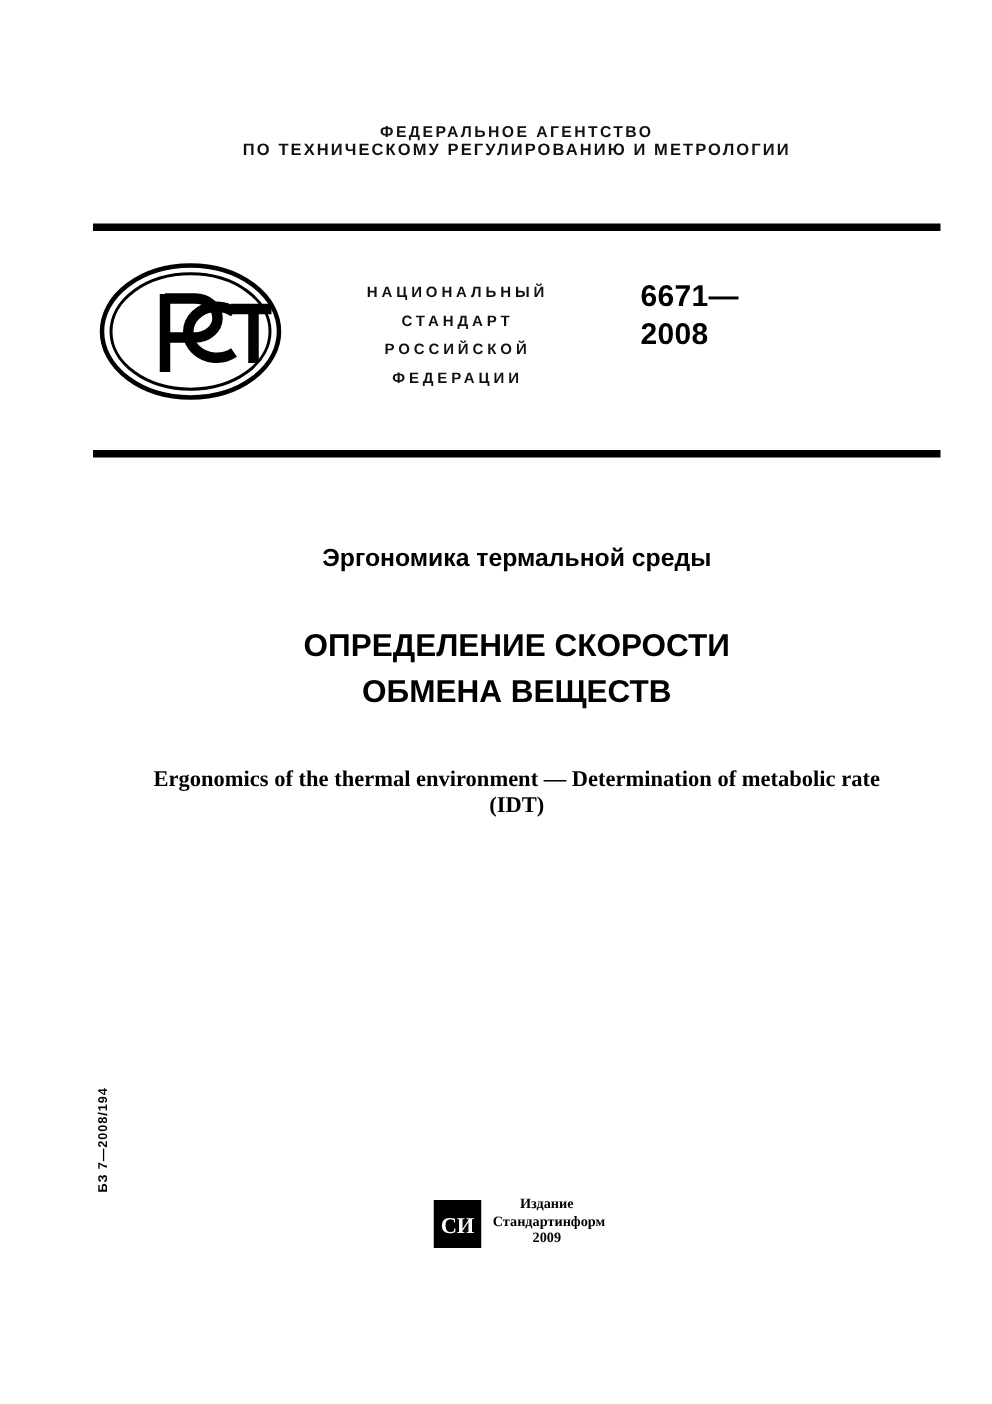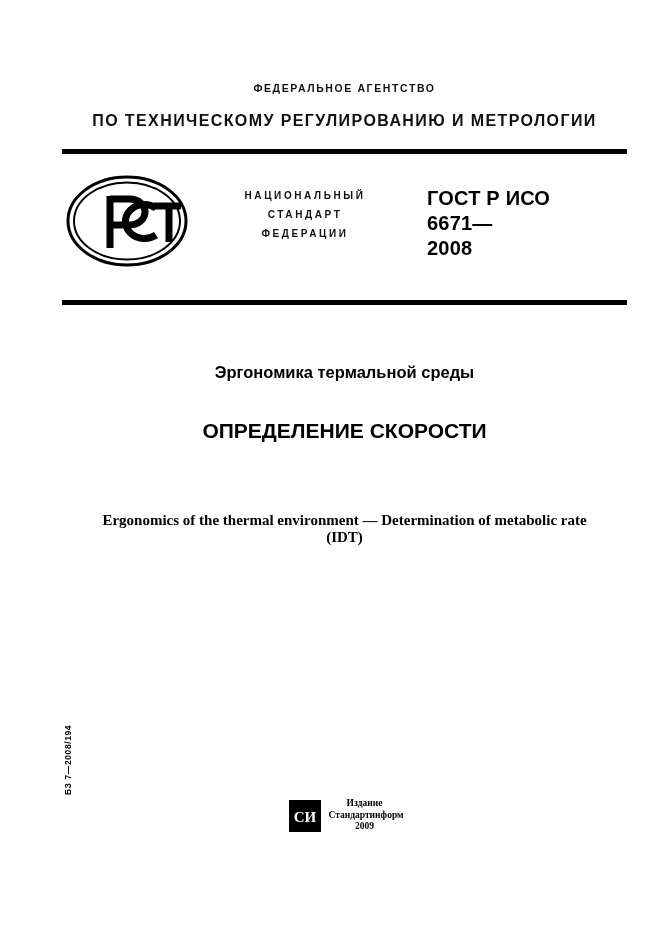--- a/index.html
+++ b/index.html
@@ -31,25 +31,24 @@
     width: 565px;
     text-align: center;
   }
   .agency .line1 {
     font-size: 10.5px;
     letter-spacing: 1.6px;
     font-weight: bold;
     color: #111;
   }
   .agency .line2 {
-    font-size: 16px;
+    font-size: 11px;
     letter-spacing: 1.4px;
     font-weight: bold;
     color: #111;
-    margin-top: 18px;
   }
 
   .rule {
     position: absolute;
     left: 48px;
     width: 565px;
     background: #000;
   }
   .rule-top { top: 149px; height: 5px; }
   .rule-bottom { top: 300px; height: 5px; }
@@ -222,33 +221,34 @@
       <path d="M92 36 a19 17 0 1 0 0 27" stroke="#000" stroke-width="7" fill="none"></path>
 
       <path d="M90 34 L117 34" stroke="#000" stroke-width="7" fill="none"></path>
       <path d="M105 34 L105 70" stroke="#000" stroke-width="7" fill="none"></path>
     </svg>
   </div>
 
   <div class="nat">
     <div>НАЦИОНАЛЬНЫЙ</div>
     <div>СТАНДАРТ</div>
+    <div>РОССИЙСКОЙ</div>
     <div>ФЕДЕРАЦИИ</div>
   </div>
 
   <div class="gost">
-    <div>ГОСТ Р ИСО</div>
     <div>6671—</div>
     <div>2008</div>
   </div>
 
   <div class="title-ru">Эргономика термальной среды</div>
 
   <div class="title-main">
     <div>ОПРЕДЕЛЕНИЕ СКОРОСТИ</div>
+    <div>ОБМЕНА ВЕЩЕСТВ</div>
   </div>
 
   <div class="iso-title">
     <div>Ergonomics of the thermal environment — Determination of metabolic rate</div>
     <div>(IDT)</div>
   </div>
 
 
   <div class="vertical-code">
     <span>БЗ 7—2008/194</span>

